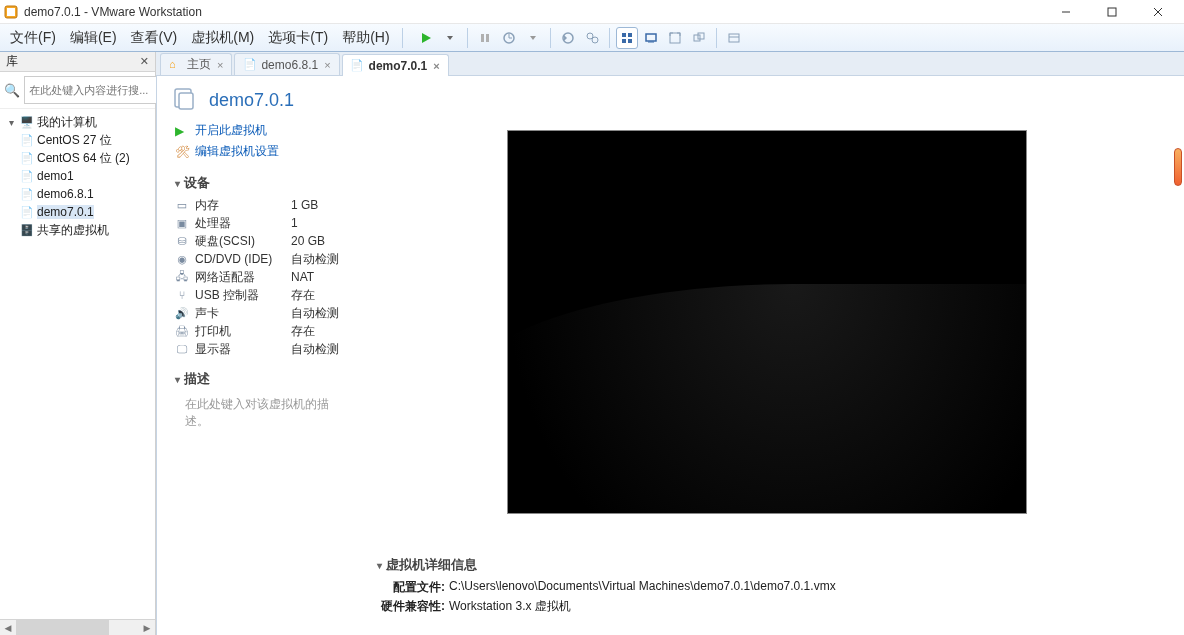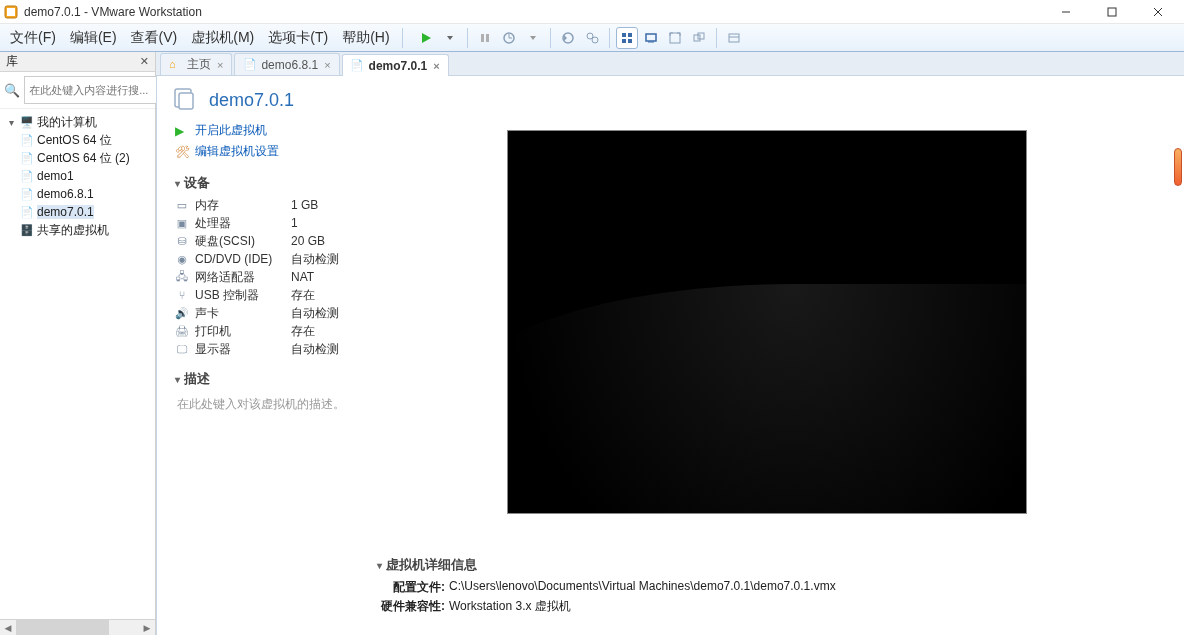--- a/index.html
+++ b/index.html
@@ -71,21 +71,21 @@
 .action-link.edit .ico { color:#d08030; }
 
 .section-head { display:flex; align-items:center; gap:4px; font-size:13px; color:#444; font-weight:bold; margin-top:12px; margin-bottom:4px; }
 .section-head .tw { font-size:10px; color:#666; }
 
 .dev-row { display:flex; align-items:center; gap:6px; height:18px; font-size:12px; }
 .dev-row .di { width:14px; text-align:center; color:#7a8ba0; font-size:11px; }
 .dev-row .dl { width: 90px; color:#333; }
 .dev-row .dv { color:#333; }
 
-.desc-area { font-size:12px; color:#999; padding: 4px 2px; }
+.desc-area { font-size:12px; color:#999; padding: 4px 2px; margin-left: 8px; }
 
 .right-pane { flex:1; padding: 10px 18px 10px 10px; display:flex; flex-direction:column; align-items:center; }
 .monitor { width: 520px; height: 384px; background:#000; border:1px solid #888; margin-top: 0px; position:relative; overflow:hidden; }
 .monitor .gloss { position:absolute; left:-10%; top:40%; width:130%; height:100%; background: radial-gradient(ellipse at top, rgba(50,50,50,0.5) 0%, rgba(0,0,0,0) 60%); border-top-left-radius:50% 30%; }
 
 .detail-section { width:100%; padding: 0 10px; margin-top: 30px; }
 .detail-row { display:flex; font-size:12px; padding:1px 0; }
 .detail-row .dk { width:72px; text-align:right; font-weight:bold; padding-right:4px; }
 .detail-row .dv { }
 .right-handle { position:absolute; right:2px; top:148px; width:8px; height:38px; background:linear-gradient(#f8b060,#f06030); border-radius:4px; border:1px solid #c85028; }
@@ -227,21 +227,21 @@
       <span class="dd">▼</span>
     </div>
     <div class="tree">
       <div class="tree-node">
         <span class="tw">▾</span>
         <span class="ico">🖥️</span>
         <span class="lbl">我的计算机</span>
       </div>
       <div class="tree-node d1">
         <span class="ico">📄</span>
-        <span class="lbl">CentOS 64 位</span>
+        <span class="lbl">CentOS 27 位</span>
       </div>
       <div class="tree-node d1">
         <span class="ico">📄</span>
         <span class="lbl">CentOS 64 位 (2)</span>
       </div>
       <div class="tree-node d1">
         <span class="ico">📄</span>
         <span class="lbl">demo1</span>
       </div>
       <div class="tree-node d1">

